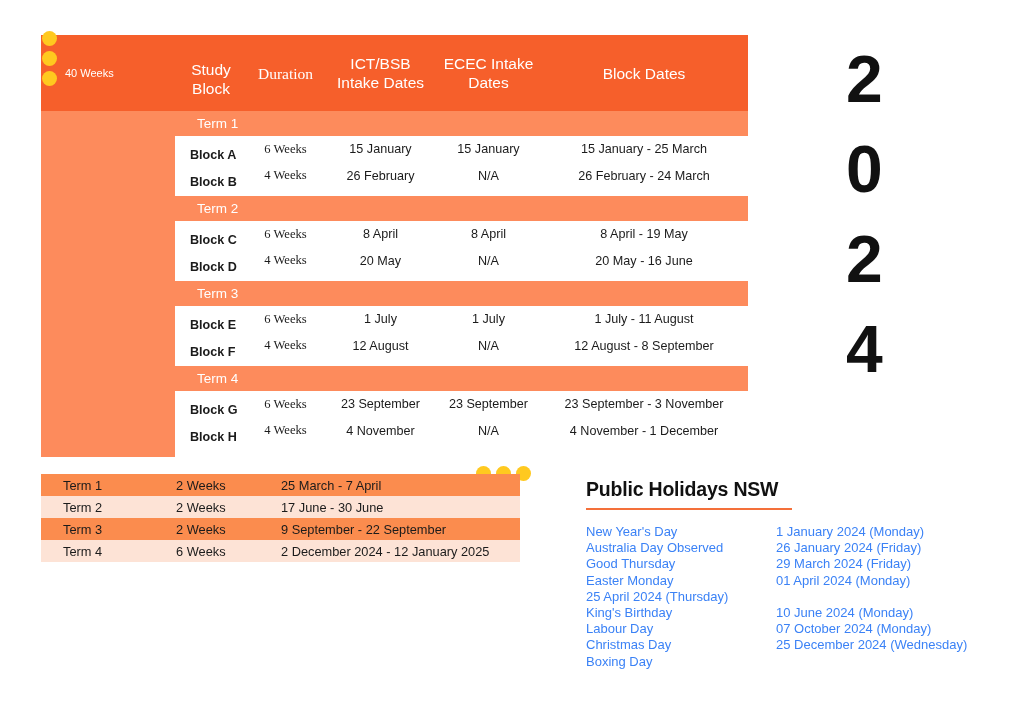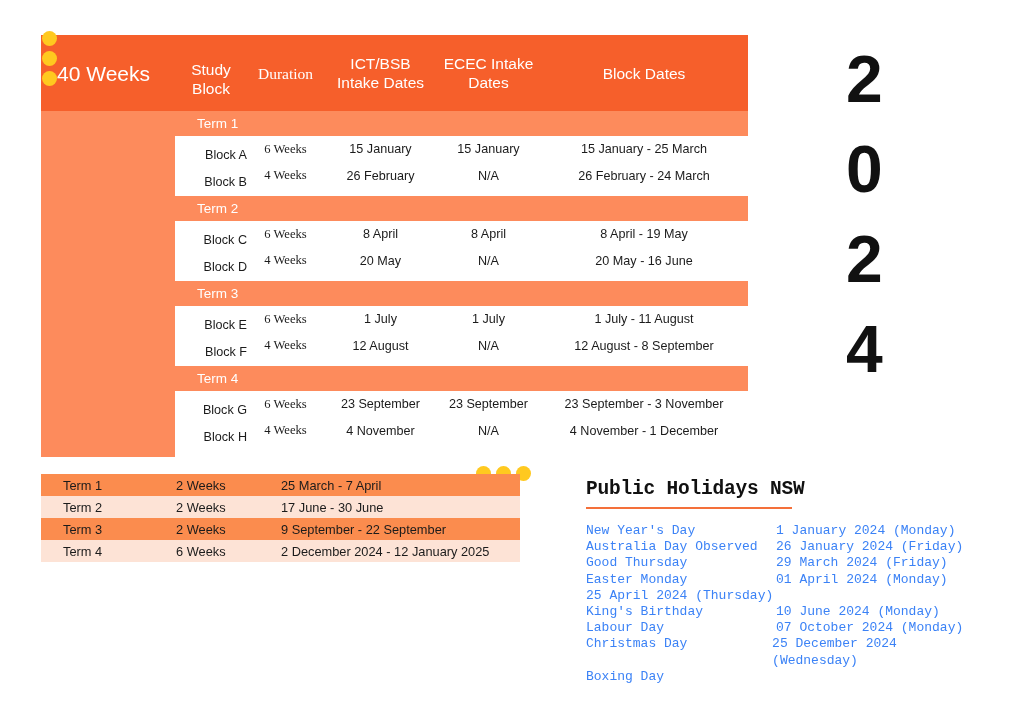--- a/index.html
+++ b/index.html
@@ -30,21 +30,21 @@
     color: #ffffff;
   }
 
   .col-left   { width: 134px; }
   .col-block  { width: 72px; margin-top: 12px; }
   .col-dur    { width: 77px; font-family: Liberation Serif, serif; }
   .col-ict    { width: 113px; }
   .col-ecec   { width: 103px; }
   .col-dates  { width: 208px; }
 
-  .cal-header .col-left { text-align: left; padding-left: 16px; font-size: 21px; }
+  .cal-header .col-left { text-align: left; padding-left: 24px; font-size: 11px; }
 
   .cal-body { position: relative; display: flex; }
   .left-band {
     width: 134px;
     background: #fd8b5c;
     flex: 0 0 134px;
   }
   .rows { flex: 1 1 auto; background: #ffffff; }
 
   .term-row {
@@ -58,21 +58,21 @@
   }
   .data-row {
     display: flex;
     align-items: center;
     height: 26.5px;
     color: #1b1b1b;
     font-size: 12.6px;
     background: #ffffff;
   }
   .data-row .cell { text-align: center; }
-  .data-row .col-block { text-align: right; padding-left: 22px; }
+  .data-row .col-block { text-align: left; padding-left: 15px; font-weight: bold; }
   .spacer-row { height: 7px; background: #ffffff; }
   .tail-row { height: 13px; background: #ffffff; }
 
   
   .year {
     position: absolute;
     left: 846px;
     top: 34px;
     width: 80px;
     text-align: left;
@@ -109,21 +109,21 @@
     font-size: 12.8px;
     color: #1b1b1b;
   }
   .break-row.odd  { background: #fb8c4e; }
   .break-row.even { background: #fde3d6; }
   .break-row .bterm  { width: 135px; padding-left: 22px; }
   .break-row .bdur   { width: 105px; }
   .break-row .bdates { flex: 1 1 auto; }
 
   
-  .ph { position: absolute; left: 586px; top: 478px; width: 400px; font-family: Liberation Mono, monospace; }
+  .ph { position: absolute; left: 586px; top: 478px; width: 400px; }
   .ph-title {
     font-size: 19.5px;
     font-weight: 700;
     color: #111111;
     letter-spacing: -0.2px;
   }
   .ph-rule {
     width: 206px;
     height: 2px;
     background: #f4703a;

